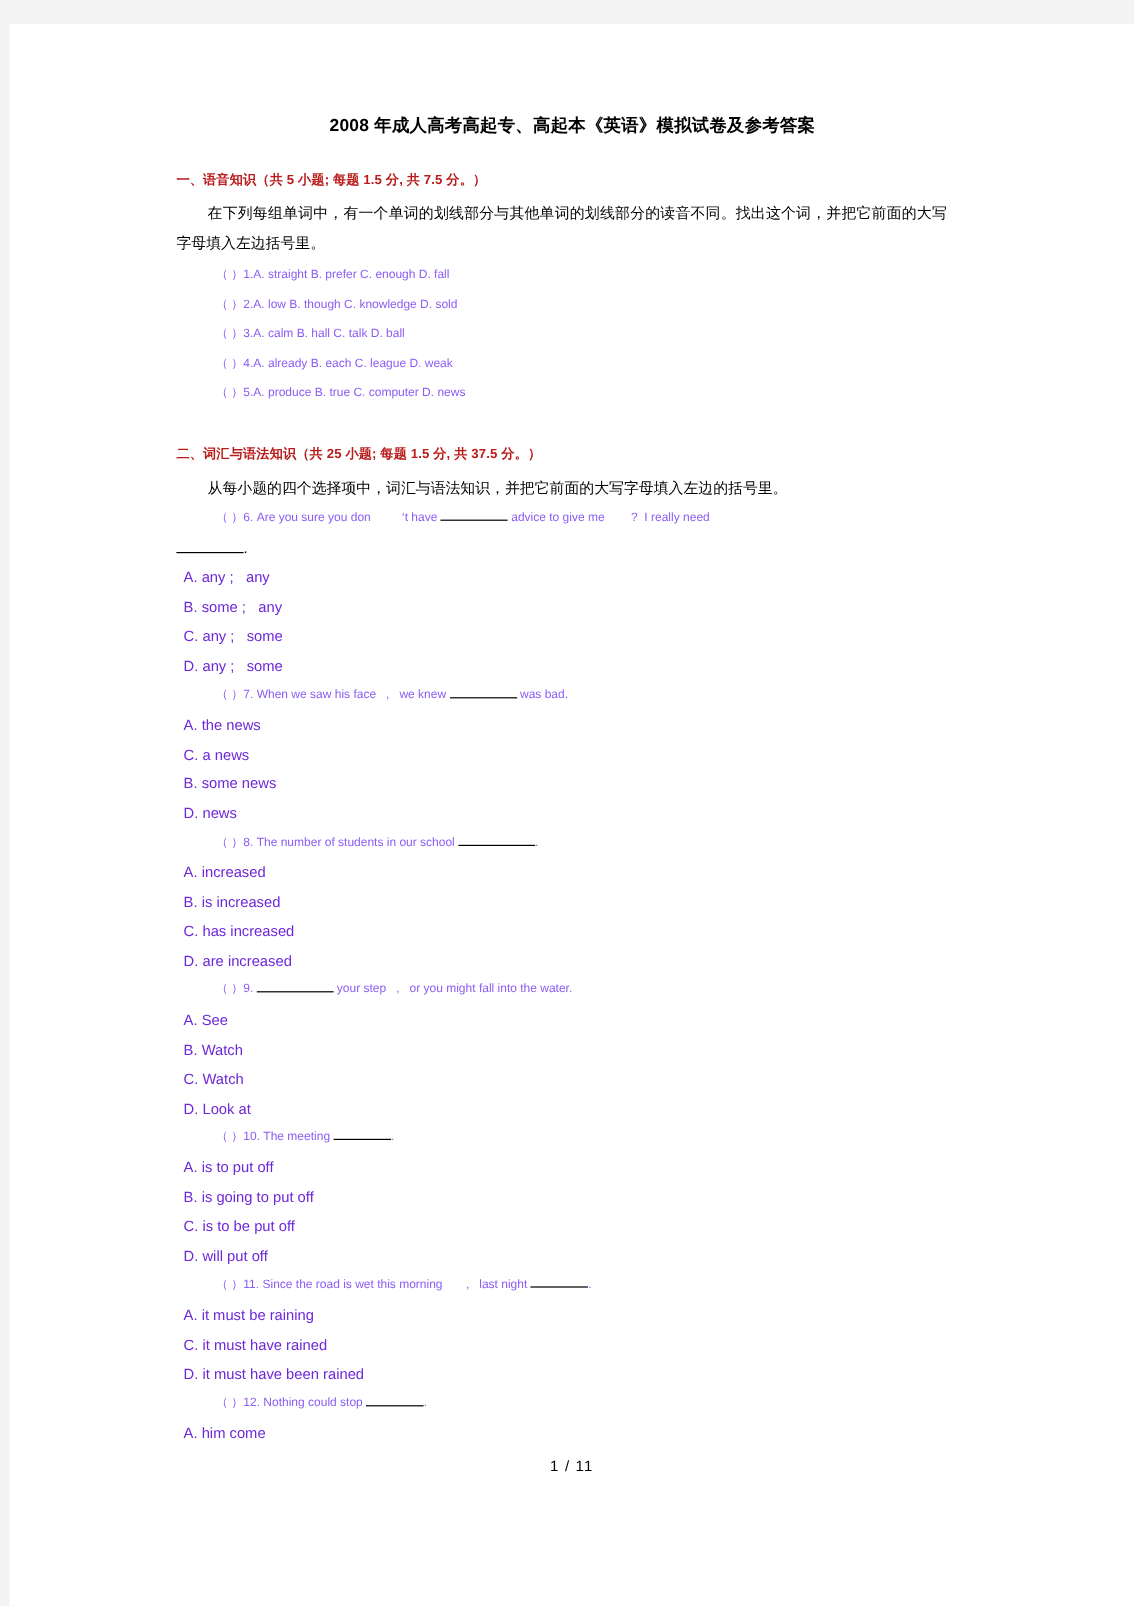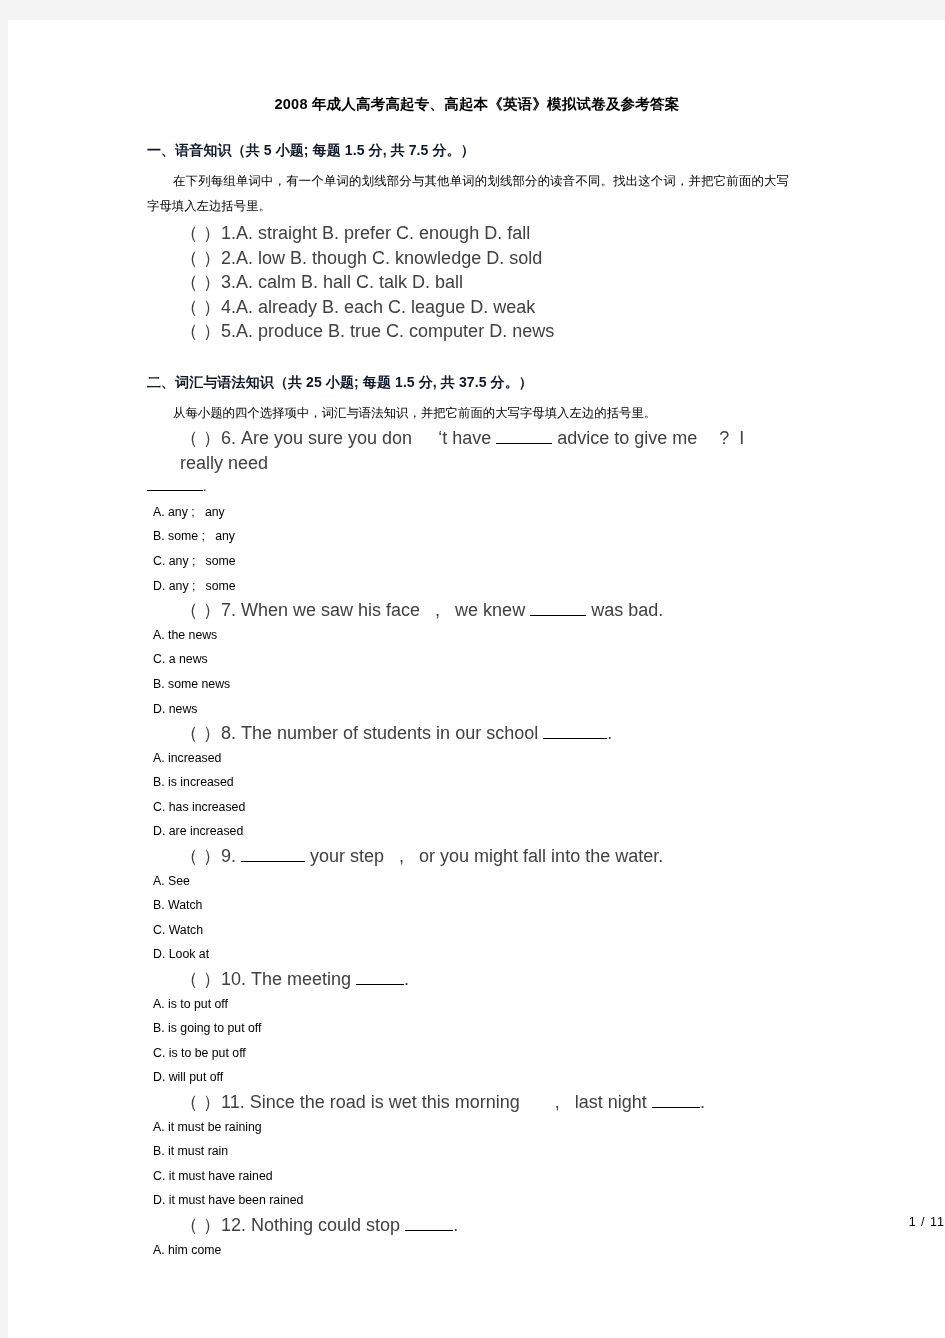--- a/index.html
+++ b/index.html
@@ -31,50 +31,50 @@
   .doc-title {
     font-size: 14.5px;
     font-weight: bold;
     color: #000;
     text-align: center;
     letter-spacing: 0.2px;
     margin: 0 0 28px 0;
     padding-left: 18px;
   }
   .section-heading {
-    font-size: 14px;
+    font-size: 11px;
     font-weight: bold;
-    color: #0f172a;
+    color: #b91c1c;
     margin: 0 0 9px 0;
     letter-spacing: 0.1px;
   }
   .section-gap {
     height: 30px;
   }
   .para {
     font-size: 12.4px;
     color: #000;
     line-height: 25px;
     margin: 0;
     text-align: justify;
   }
   .para.indent {
     text-indent: 26px;
   }
   .q-line {
-    font-size: 18px;
-    color: #404040;
+    font-size: 10px;
+    color: #8b5cf6;
     line-height: 24.6px;
     margin: 0;
     padding-left: 33px;
     white-space: pre-wrap;
   }
   .opt-line {
     font-size: 12.3px;
-    color: #000000;
+    color: #6d28d9;
     line-height: 24.6px;
     margin: 0;
     padding-left: 6px;
     white-space: pre-wrap;
   }
   .q-wrap {
     font-size: 12.3px;
     color: #000;
     line-height: 24.6px;
     margin: 0;
@@ -87,21 +87,21 @@
     vertical-align: baseline;
   }
   .b-sm { width: 48px; }
   .b-md { width: 56px; }
   .b-lg { width: 64px; }
   .footer {
     position: absolute;
     left: 0;
     top: 1195px;
     width: 937px;
-    text-align: right;
+    text-align: center;
     font-size: 12.5px;
     color: #000;
     letter-spacing: 1px;
   }
   .phonetic-group { margin-top: 2px; }
 </style>
 </head>
 <body>
 
 <div class="page">
@@ -151,21 +151,20 @@
     <p class="opt-line">D. Look at</p>
 
     <p class="q-line"><span>（ ）10. The meeting </span><span class="blank b-sm"></span><span>.</span></p>
     <p class="opt-line">A. is to put off</p>
     <p class="opt-line">B. is going to put off</p>
     <p class="opt-line">C. is to be put off</p>
     <p class="opt-line">D. will put off</p>
 
     <p class="q-line"><span>（ ）11. Since the road is wet this morning       ,   last night </span><span class="blank b-sm"></span><span>.</span></p>
     <p class="opt-line">A. it must be raining</p>
-    <p class="opt-line">B. it must rain</p>
     <p class="opt-line">C. it must have rained</p>
     <p class="opt-line">D. it must have been rained</p>
 
     <p class="q-line"><span>（ ）12. Nothing could stop </span><span class="blank b-sm"></span><span>.</span></p>
     <p class="opt-line">A. him come</p>
 
   </div>
 
   <div class="footer">1 / 11</div>
 </div>

